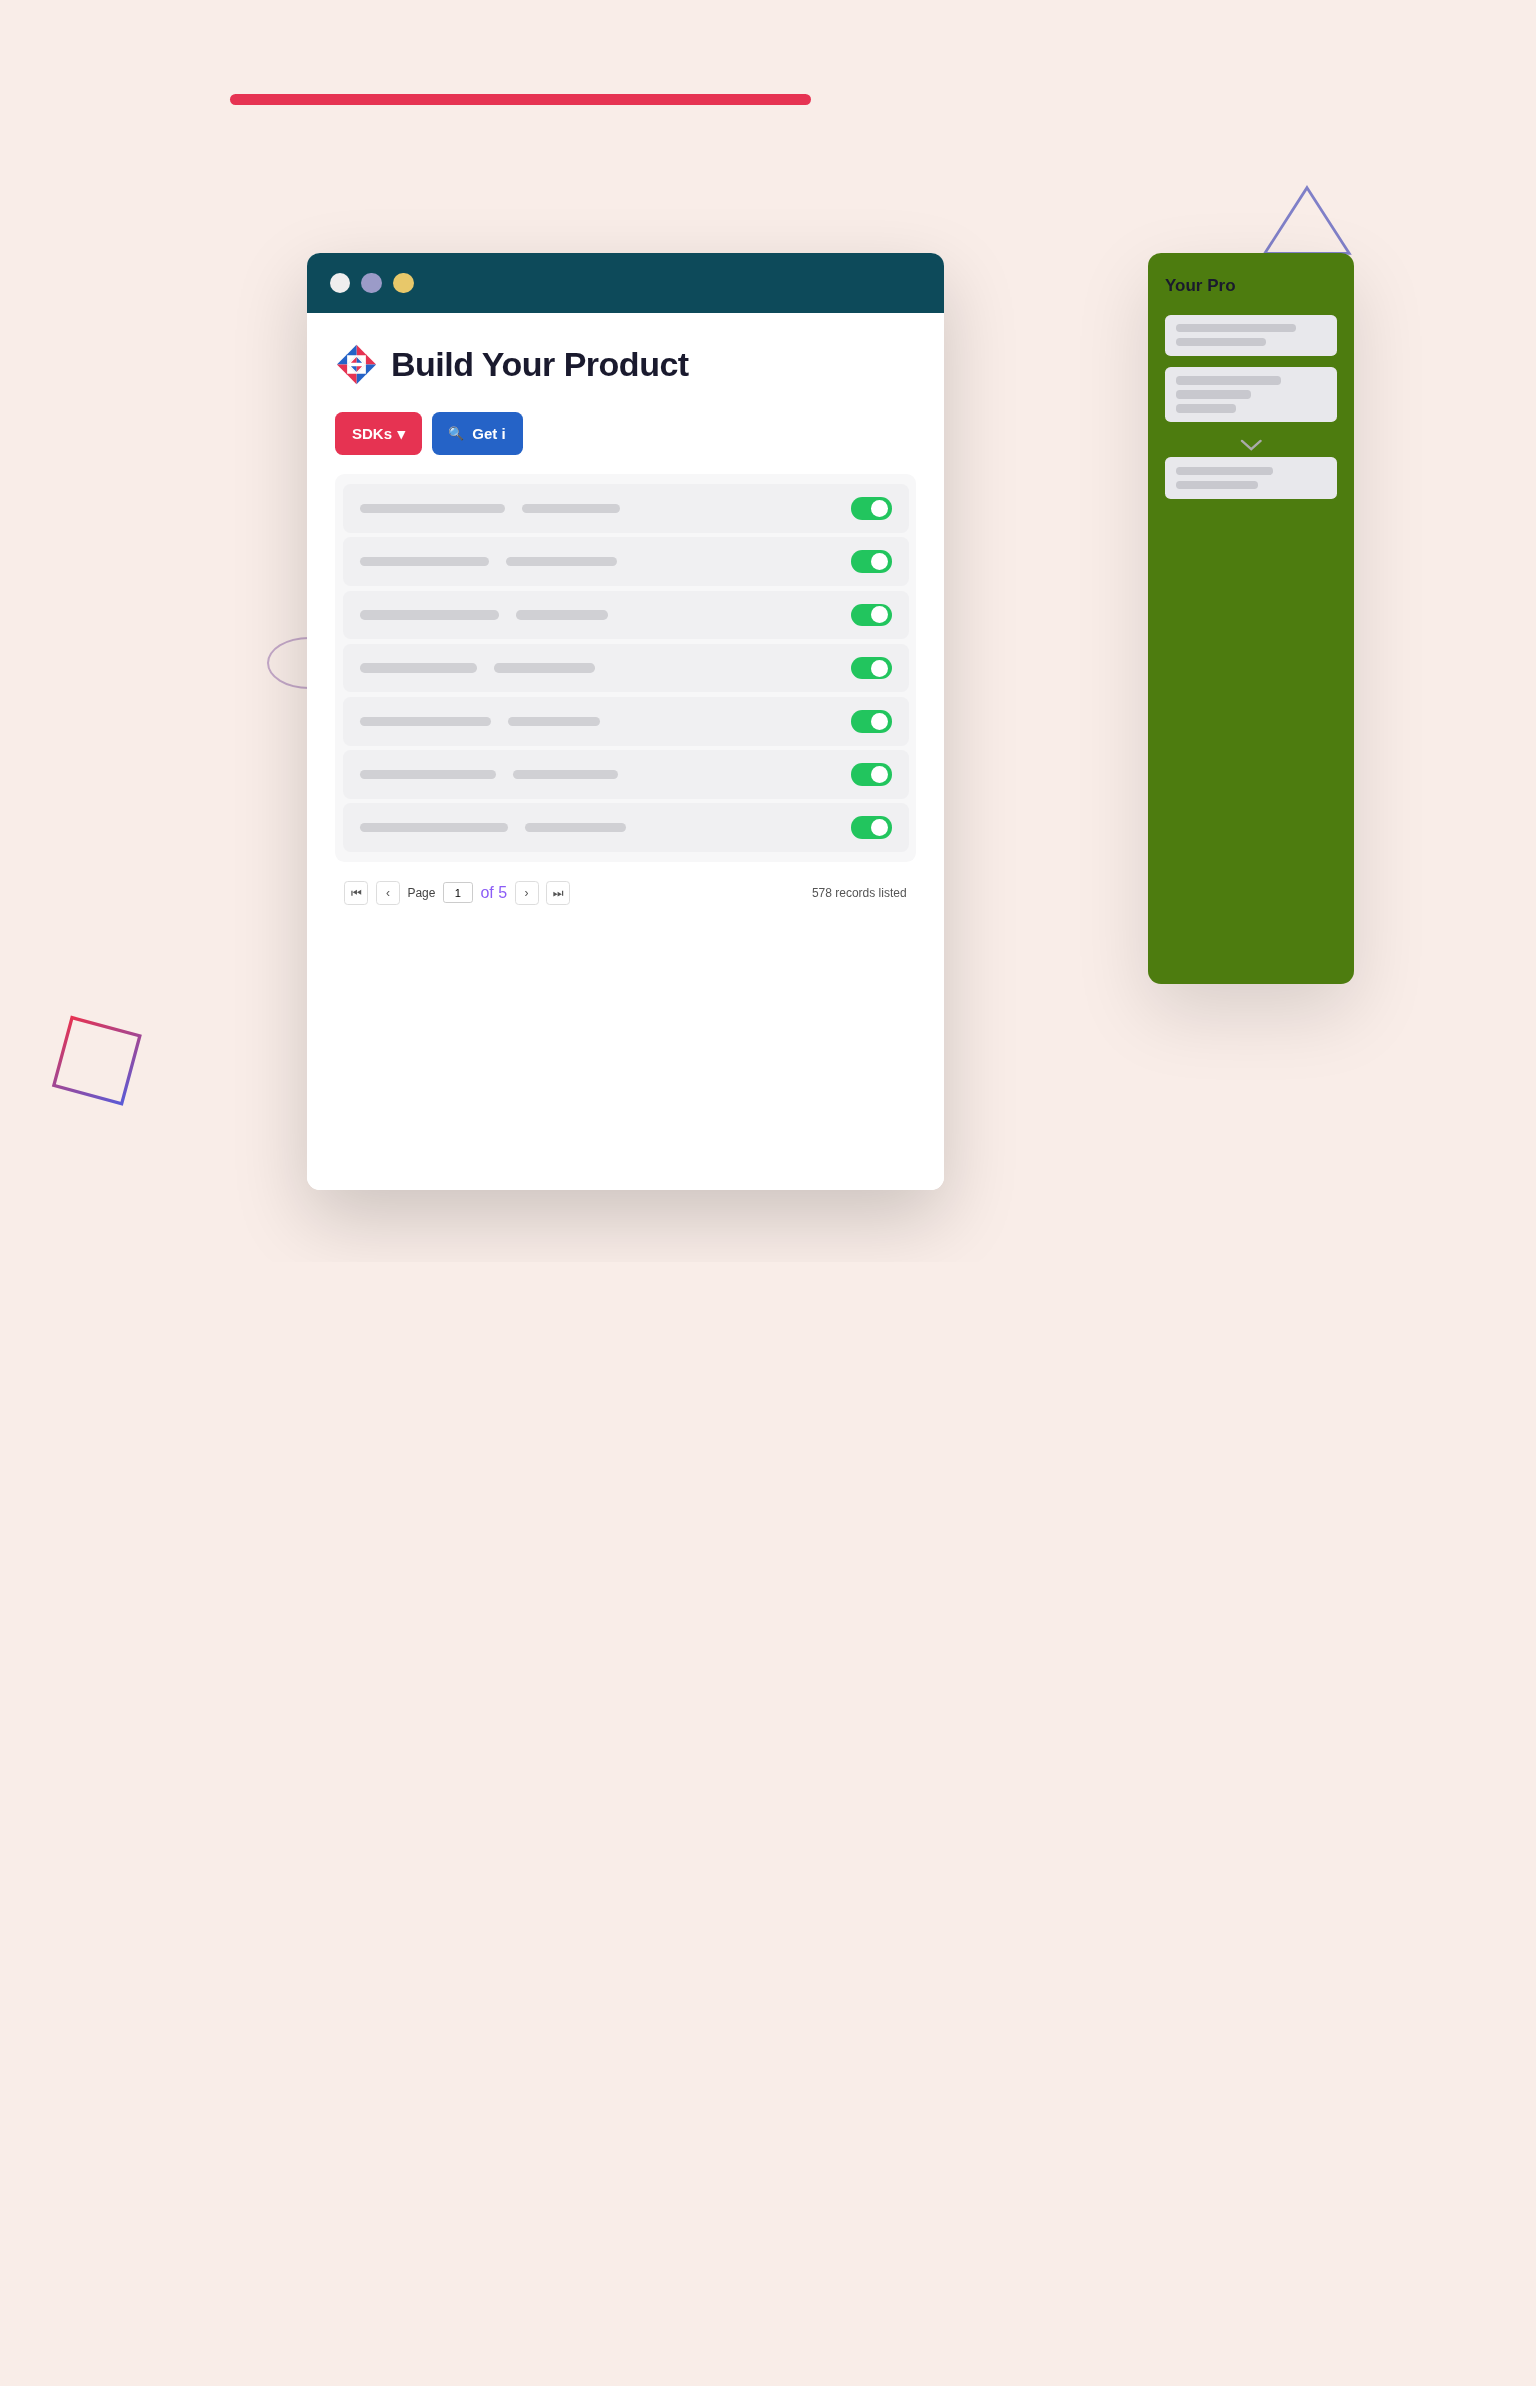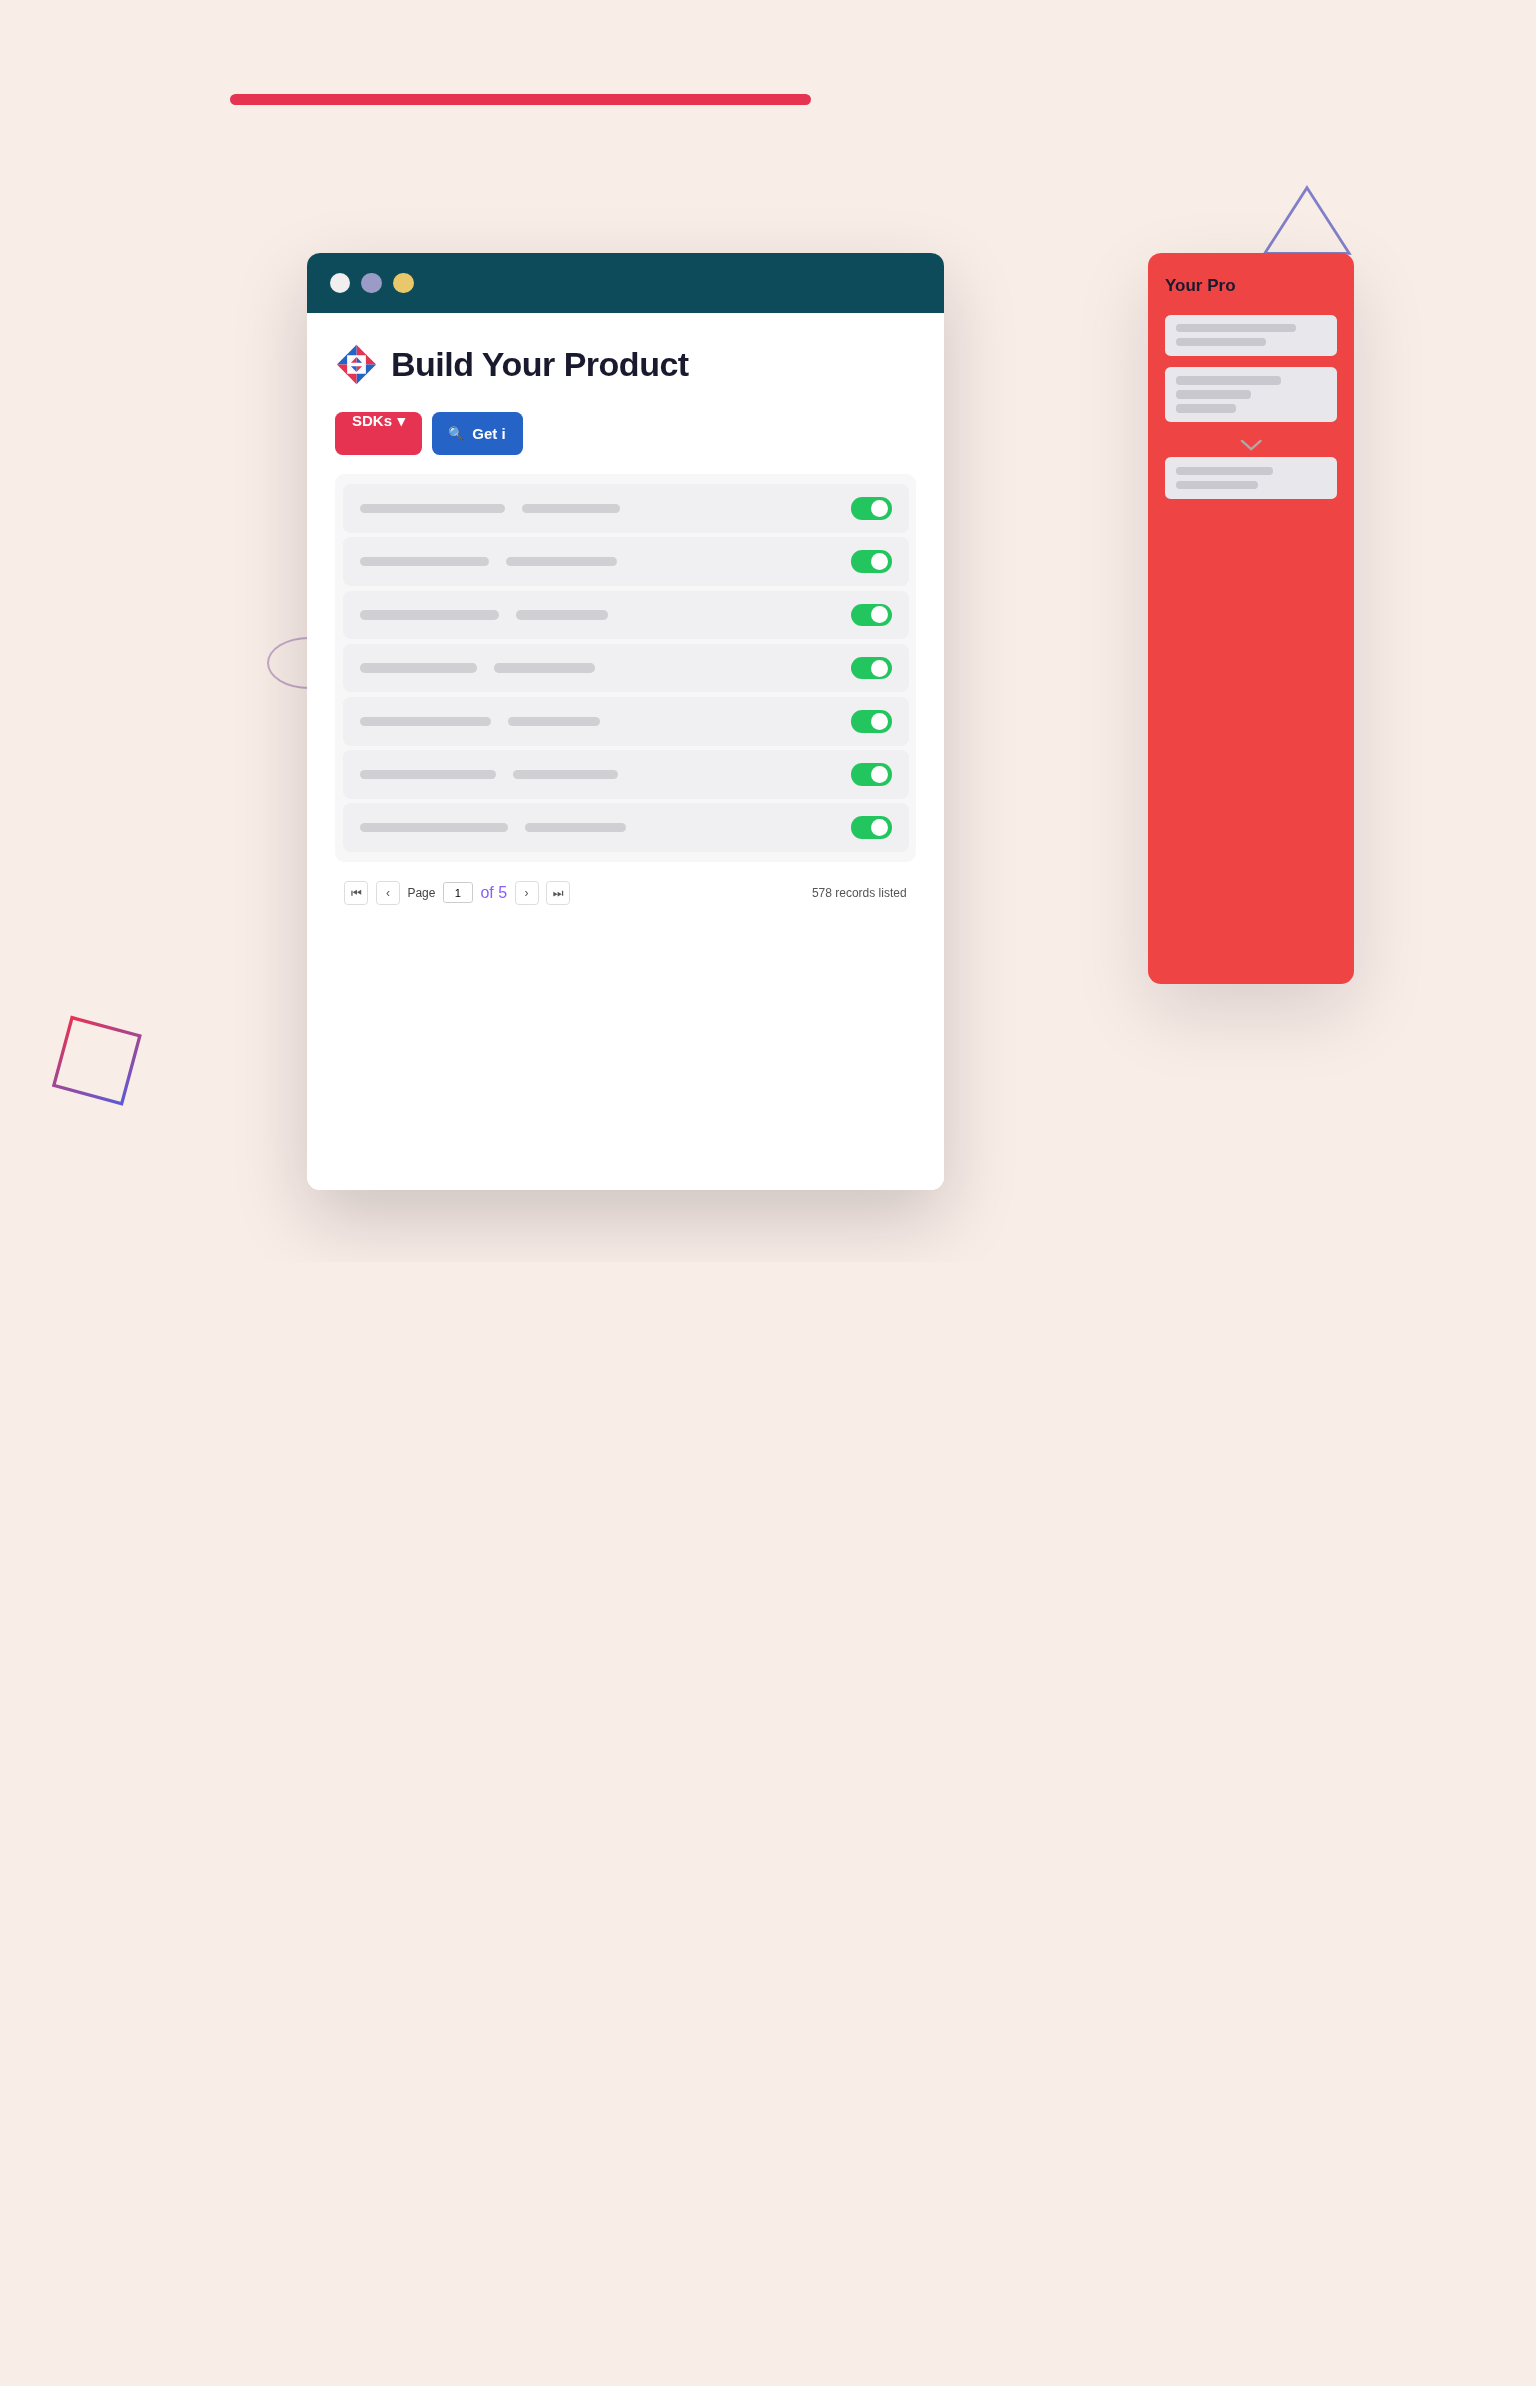--- a/index.html
+++ b/index.html
@@ -129,21 +129,21 @@
     .btn-sdks {
       background: #e63352;
       color: white;
       border: none;
       border-radius: 7.5px;
       padding: 0 17px;
       height: 43px;
       font-size: 15px;
       font-weight: 600;
       display: flex;
-      align-items: flex-start;
+      align-items: center;
       gap: 5.6px;
       cursor: pointer;
     }
 
     .btn-get {
       background: #2563c7;
       color: white;
       border: none;
       border-radius: 7.5px;
       padding: 0 17px;
@@ -261,21 +261,21 @@
       color: #555;
     }
 
     
     .right-panel {
       position: absolute;
       top: 253px;
       right: 183px;
       width: 206px;
       height: 731px;
-      background: #ef4444;
+      background: #4d7c0f;
       border-radius: 13px;
       box-shadow: 0 28px 75px rgba(0,0,0,0.13);
       overflow: hidden;
       padding: 22.5px 17px;
     }
 
     .right-panel-title {
       font-size: 17px;
       font-weight: 600;
       color: #1a1a2e;

